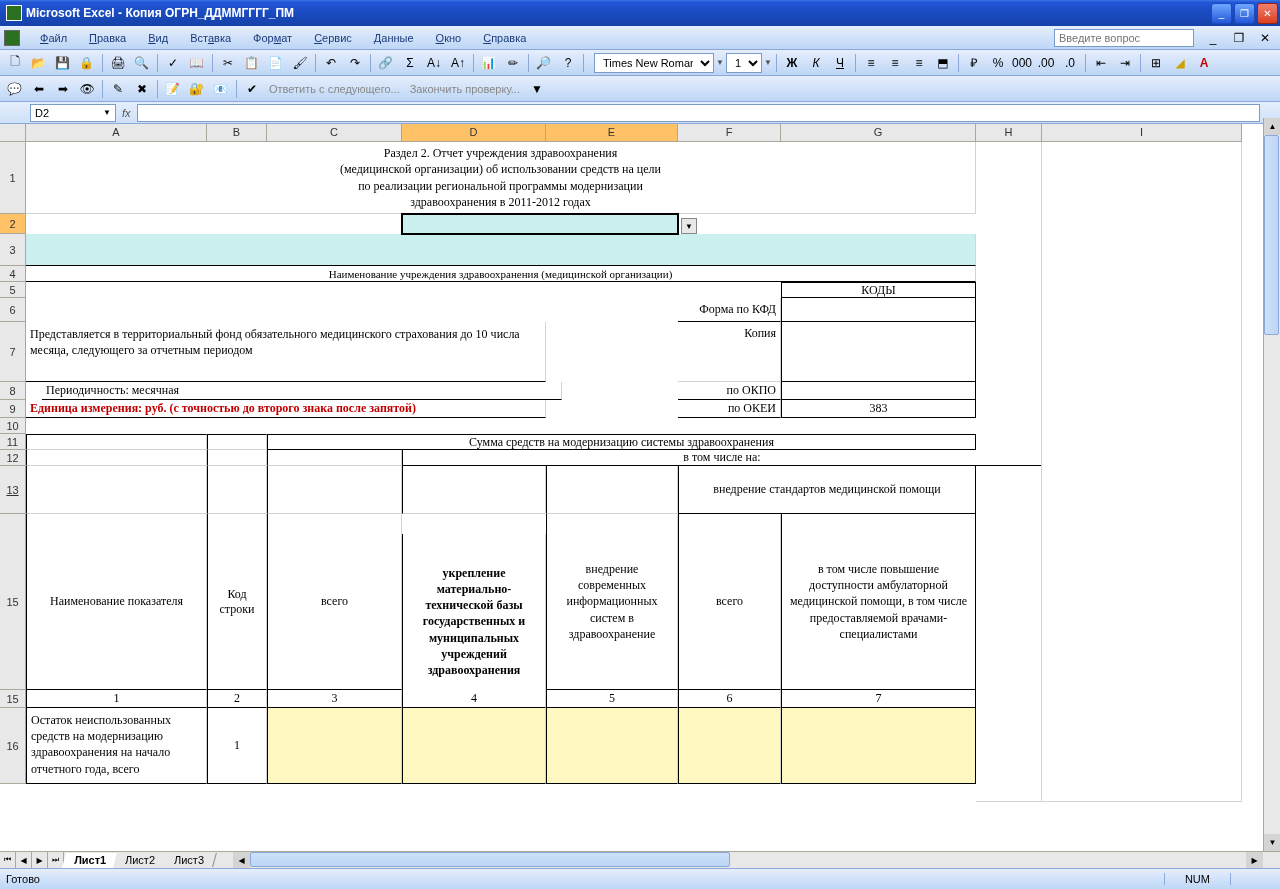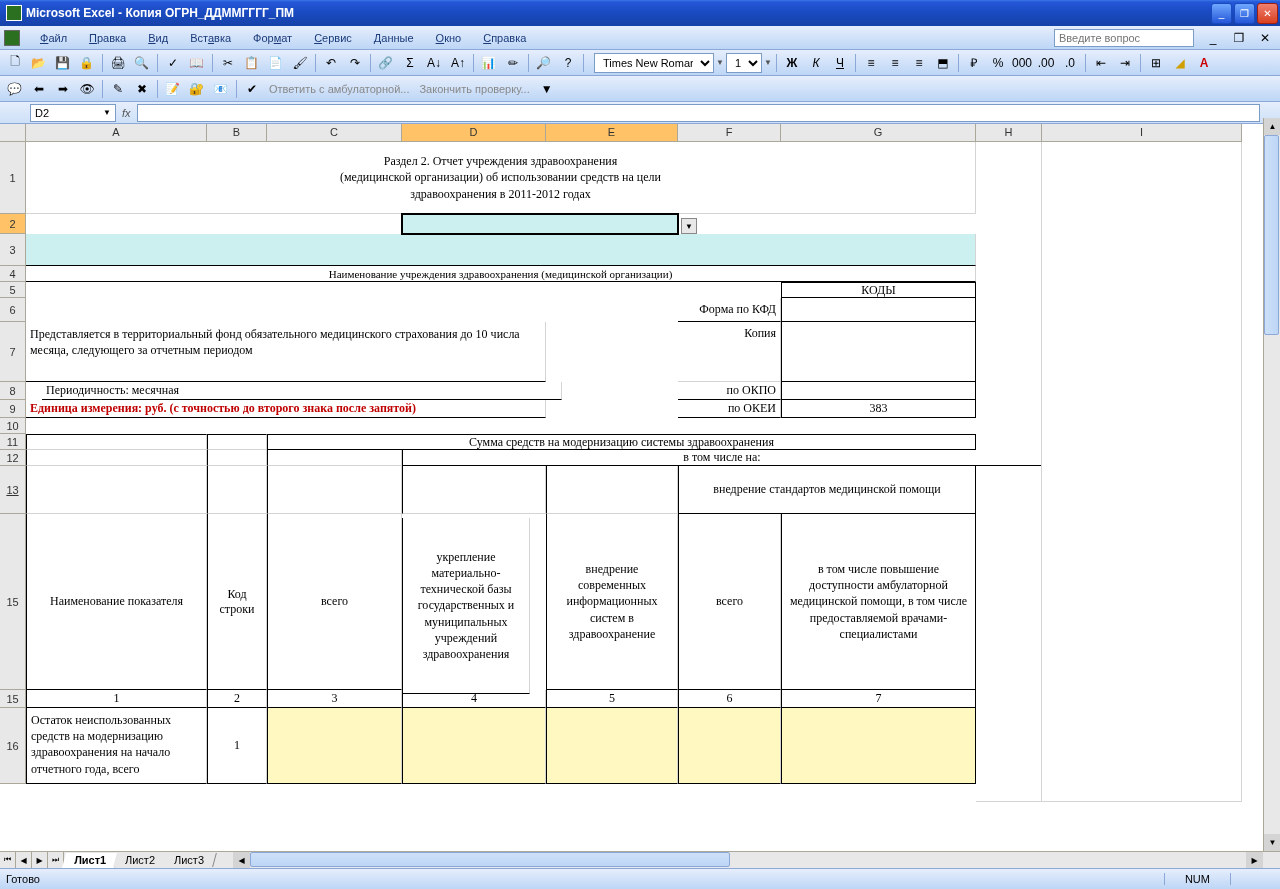--- a/index.html
+++ b/index.html
@@ -199,21 +199,21 @@
   <div class="tb-btn">👁</div>
   <div class="tb-sep"></div>
   <div class="tb-btn">✎</div>
   <div class="tb-btn">✖</div>
   <div class="tb-sep"></div>
   <div class="tb-btn">📝</div>
   <div class="tb-btn">🔐</div>
   <div class="tb-btn">📧</div>
   <div class="tb-sep"></div>
   <div class="tb-btn">✔</div>
-  <span class="tb-text">Ответить с амбулаторной...</span>
+  <span class="tb-text">Ответить с следующего...</span>
   <span class="tb-text">Закончить проверку...</span>
   <div class="tb-btn">▼</div>
 </div>
 
 <div class="formula-bar">
   <div class="name-box">
     <span>D2</span>
       <span class="drop">▼</span>
   </div>
   <span class="fx-label">fx</span>
@@ -249,20 +249,21 @@
       <div class="row-h" style="height: 48px; text-decoration: underline;">13</div>
       <div class="row-h" style="height: 176px;">15</div>
       <div class="row-h" style="height: 18px;">15</div>
       <div class="row-h" style="height: 76px;">16</div>
     </div>
   <div class="cells" id="cells">
 
     <div class="cell center" style="left:0px; top:0px; width:950px; height:72px; flex-direction:column; line-height:1.35;">
       <div>Раздел 2. Отчет учреждения здравоохранения</div>
       <div>(медицинской организации) об использовании средств на цели</div>
+      <div>по реализации региональной программы модернизации</div>
       <div>здравоохранения в 2011-2012 годах</div>
     </div>
 
     <div class="cell cyan b-l b-r b-t b-b" style="left:376px; top:72px; width:276px; height:20px;"></div>
 
     <div class="cell cyan b-b" style="left:0px; top:92px; width:950px; height:32px;"></div>
 
     <div class="cell center b-b" style="left:0px; top:124px; width:950px; height:16px; font-size:11px;">Наименование учреждения здравоохранения (медицинской организации)</div>
 
     <div class="cell center b-l b-r b-t b-b" style="left:755px; top:140px; width:195px; height:16px;">КОДЫ</div>
@@ -294,21 +295,21 @@
     <div class="cell b-l" style="left:0px; top:324px; width:181px; height:48px;"></div>
     <div class="cell b-l" style="left:181px; top:324px; width:60px; height:48px;"></div>
     <div class="cell b-l" style="left:241px; top:324px; width:135px; height:48px;"></div>
     <div class="cell b-l" style="left:376px; top:324px; width:144px; height:48px;"></div>
     <div class="cell b-l" style="left:520px; top:324px; width:132px; height:48px;"></div>
     <div class="cell center b-l b-r b-b" style="left:652px; top:324px; width:298px; height:48px; white-space:normal;">внедрение стандартов медицинской помощи</div>
 
     <div class="cell center b-l b-b" style="left:0px; top:372px; width:181px; height:176px; white-space:normal;">Наименование показателя</div>
     <div class="cell center b-l b-b" style="left:181px; top:372px; width:60px; height:176px; white-space:normal;">Код строки</div>
     <div class="cell center b-l b-b" style="left:241px; top:372px; width:135px; height:176px;">всего</div>
-    <div class="cell center b-l b-b" style="left:376px; top:376px; width:128px; height:176px; white-space:normal; line-height:1.35;">укрепление материально-технической базы государственных и муниципальных учреждений здравоохранения</div>
+    <div class="cell center b-l b-b" style="left:376px; top:392px; width:144px; height:176px; white-space:normal; line-height:1.35;font-weight:bold;">укрепление материально-технической базы государственных и муниципальных учреждений здравоохранения</div>
     <div class="cell center b-l b-b" style="left:520px; top:372px; width:132px; height:176px; white-space:normal; line-height:1.35;">внедрение современных информационных систем в здравоохранение</div>
     <div class="cell center b-l b-b" style="left:652px; top:372px; width:103px; height:176px;">всего</div>
     <div class="cell center b-l b-r b-b" style="left:755px; top:372px; width:195px; height:176px; white-space:normal; line-height:1.35;">в том числе повышение доступности амбулаторной медицинской помощи, в том числе предоставляемой врачами-специалистами</div>
 
     <div class="cell center b-l b-b" style="left:0px; top:548px; width:181px; height:18px;">1</div>
     <div class="cell center b-l b-b" style="left:181px; top:548px; width:60px; height:18px;">2</div>
     <div class="cell center b-l b-b" style="left:241px; top:548px; width:135px; height:18px;">3</div>
     <div class="cell center b-l b-b" style="left:376px; top:548px; width:144px; height:18px;">4</div>
     <div class="cell center b-l b-b" style="left:520px; top:548px; width:132px; height:18px;">5</div>
     <div class="cell center b-l b-b" style="left:652px; top:548px; width:103px; height:18px;">6</div>

